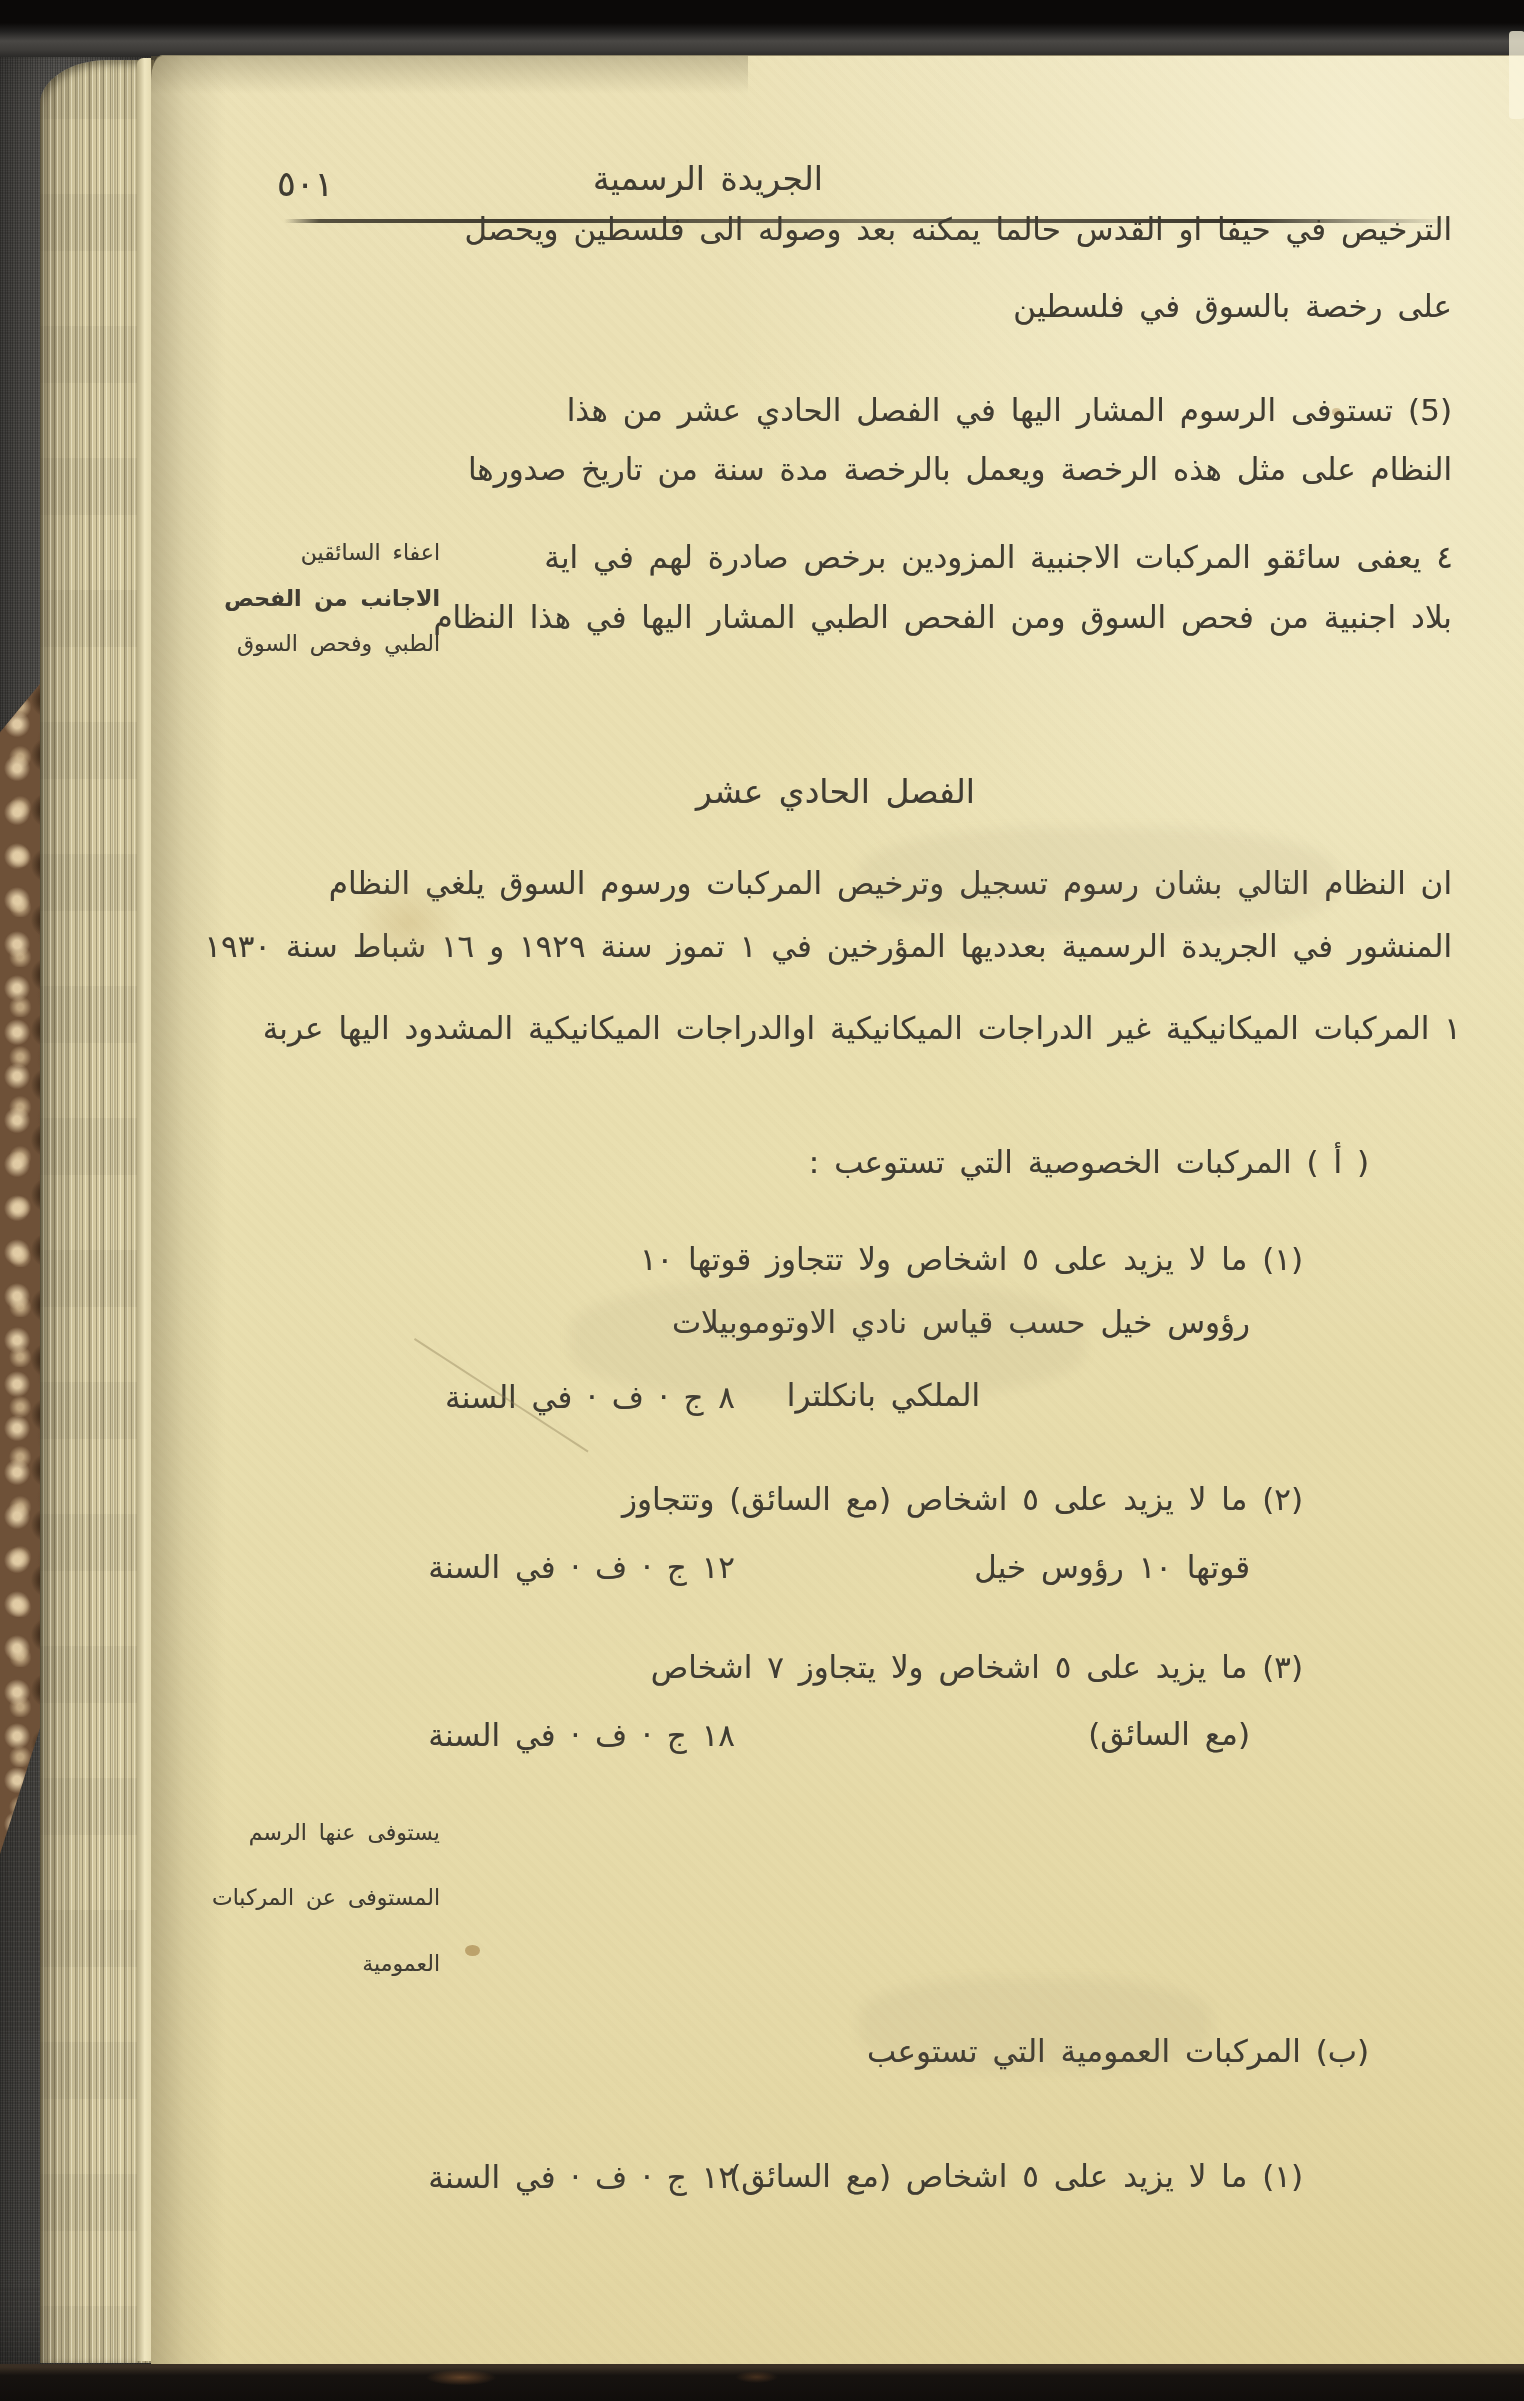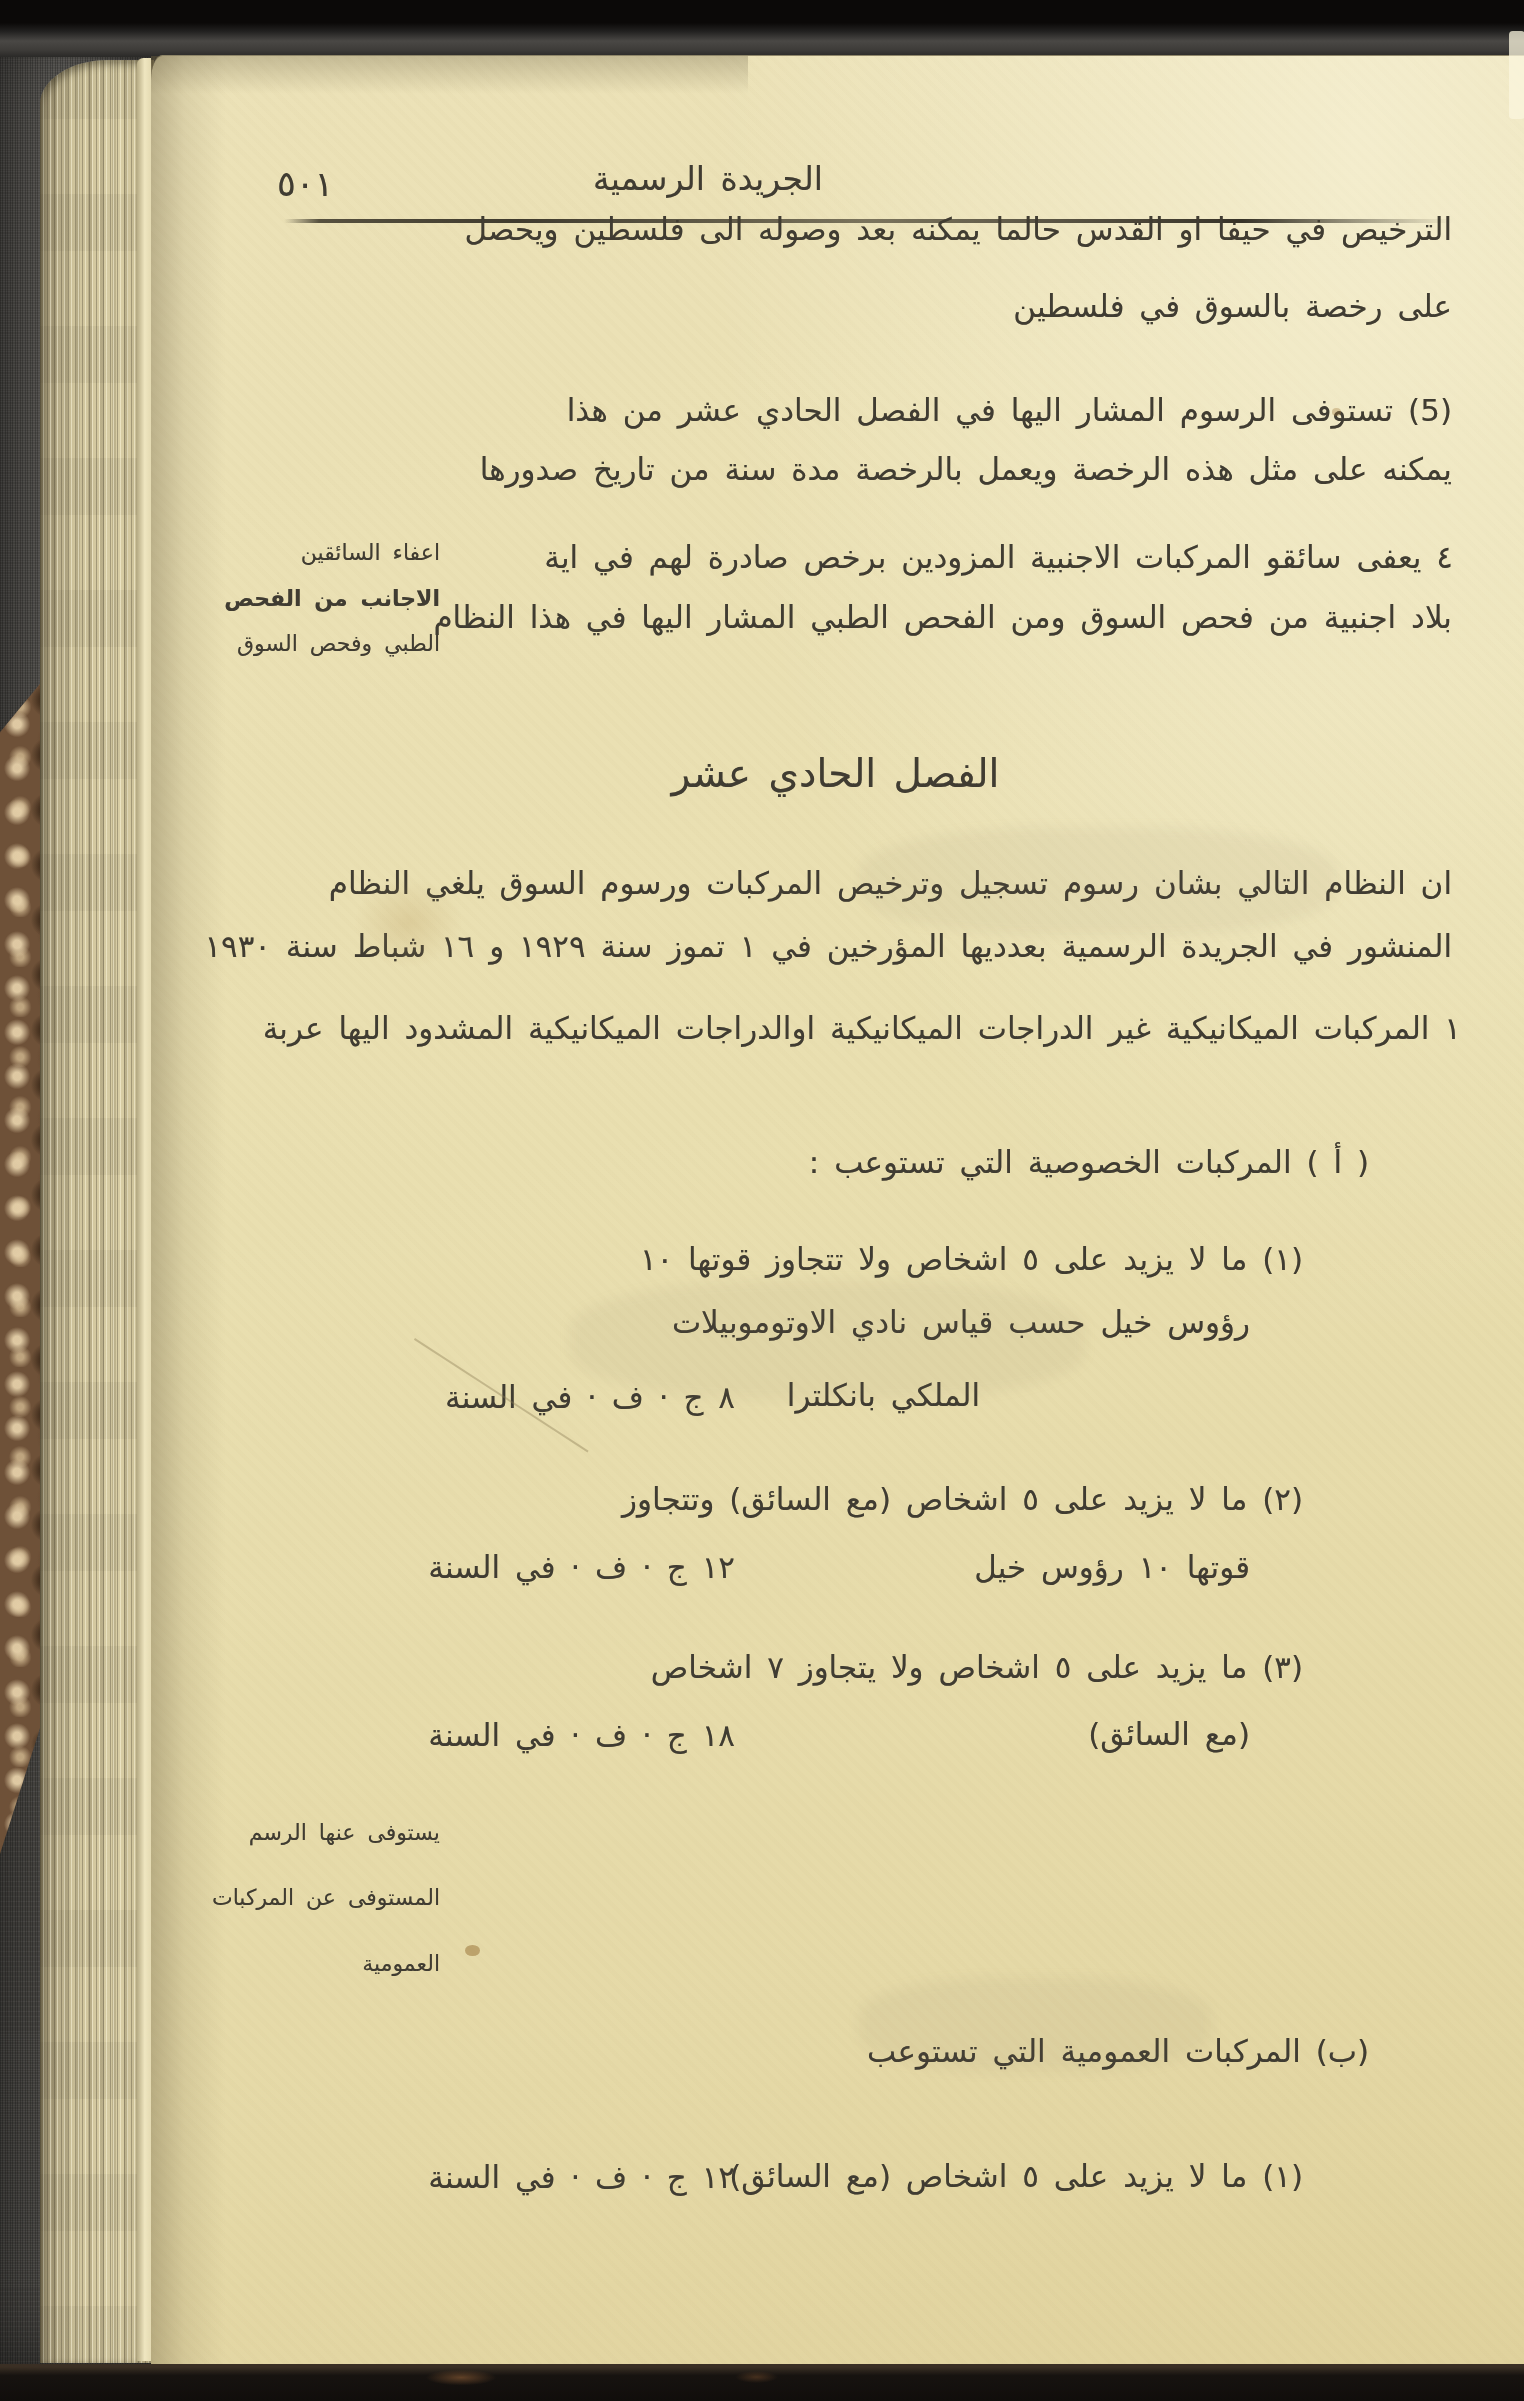--- a/index.html
+++ b/index.html
@@ -51,21 +51,21 @@
   .sliver{position:absolute;right:0;top:-25px;width:16.3px;height:88px;
     background:rgba(251,246,222,.75);border-radius:3.8px;}
 
   
   .ln{position:absolute;direction:rtl;white-space:nowrap;color:#403c32;
       font:31px/1.4 "DejaVu Sans",sans-serif;word-spacing:5px;
       text-shadow:0 0 0.6px rgba(58,50,36,.45);}
   .mn{font-size:22px;line-height:1.35;}
   .fee{left:270px;width:314px;text-align:right;}
   .title{font-size:33px;}
-  .chap{font-size:39px;}
+  .chap{font-size:33px;margin-top:22px;}
   .pagenum{font-size:35px;letter-spacing:6.3px;}
   .rule{position:absolute;height:3.8px;border-radius:1.9px;
     background:linear-gradient(90deg,rgba(60,55,42,0),rgba(60,55,42,.85) 3%,rgba(45,41,31,.9) 20%,rgba(62,56,42,.65) 50%,rgba(45,41,31,.95) 82%,rgba(60,55,42,0));}
 
   
   .stain{position:absolute;border-radius:50%;}
   .crease{position:absolute;background:rgba(140,125,85,.4);transform-origin:left top;}
   .ghost{position:absolute;background:rgba(128,118,82,.07);filter:blur(5.7px);border-radius:40%;}
 </style>
 </head>
@@ -85,21 +85,21 @@
     <div class="sliver"></div>
 
     <div class="ln pagenum" style="left:126px;top:104px;">٥٠١</div>
     <div class="ln title" style="right:641px;top:100px;width:352px;text-align:center;">الجريدة الرسمية</div>
     <div class="rule" style="left:133px;top:163px;width:1169px;"></div>
 
     <div class="ln" style="right:73px;top:152px;">الترخيص في حيفا او القدس حالما يمكنه بعد وصوله الى فلسطين ويحصل</div>
     <div class="ln" style="right:73px;top:229px;">على رخصة بالسوق في فلسطين</div>
 
     <div class="ln" style="right:73px;top:333px;">(5)  تستوفى الرسوم المشار اليها في الفصل الحادي عشر من هذا</div>
-    <div class="ln" style="right:73px;top:392px;">يمكنه على مثل هذه الرخصة ويعمل بالرخصة مدة سنة من تاريخ صدورها</div>
+    <div class="ln" style="right:73px;top:392px;">النظام على مثل هذه الرخصة ويعمل بالرخصة مدة سنة من تاريخ صدورها</div>
 
     <div class="ln mn" style="right:1085px;top:482px;">اعفاء السائقين</div>
     <div class="ln mn" style="right:1085px;top:528px;font-weight:bold;">الاجانب من الفحص</div>
     <div class="ln mn" style="right:1085px;top:573px;">الطبي وفحص السوق</div>
     <div class="ln" style="right:72px;top:480px;">٤  يعفى سائقو المركبات الاجنبية المزودين برخص صادرة لهم في اية</div>
     <div class="ln" style="right:73px;top:540px;">بلاد اجنبية من فحص السوق ومن الفحص الطبي المشار اليها في هذا النظام</div>
 
     <div class="ln chap" style="right:495px;top:691px;width:389px;text-align:center;">الفصل الحادي عشر</div>
 
     <div class="ln" style="right:73px;top:806px;">ان النظام التالي بشان رسوم تسجيل وترخيص المركبات ورسوم السوق يلغي النظام</div>

